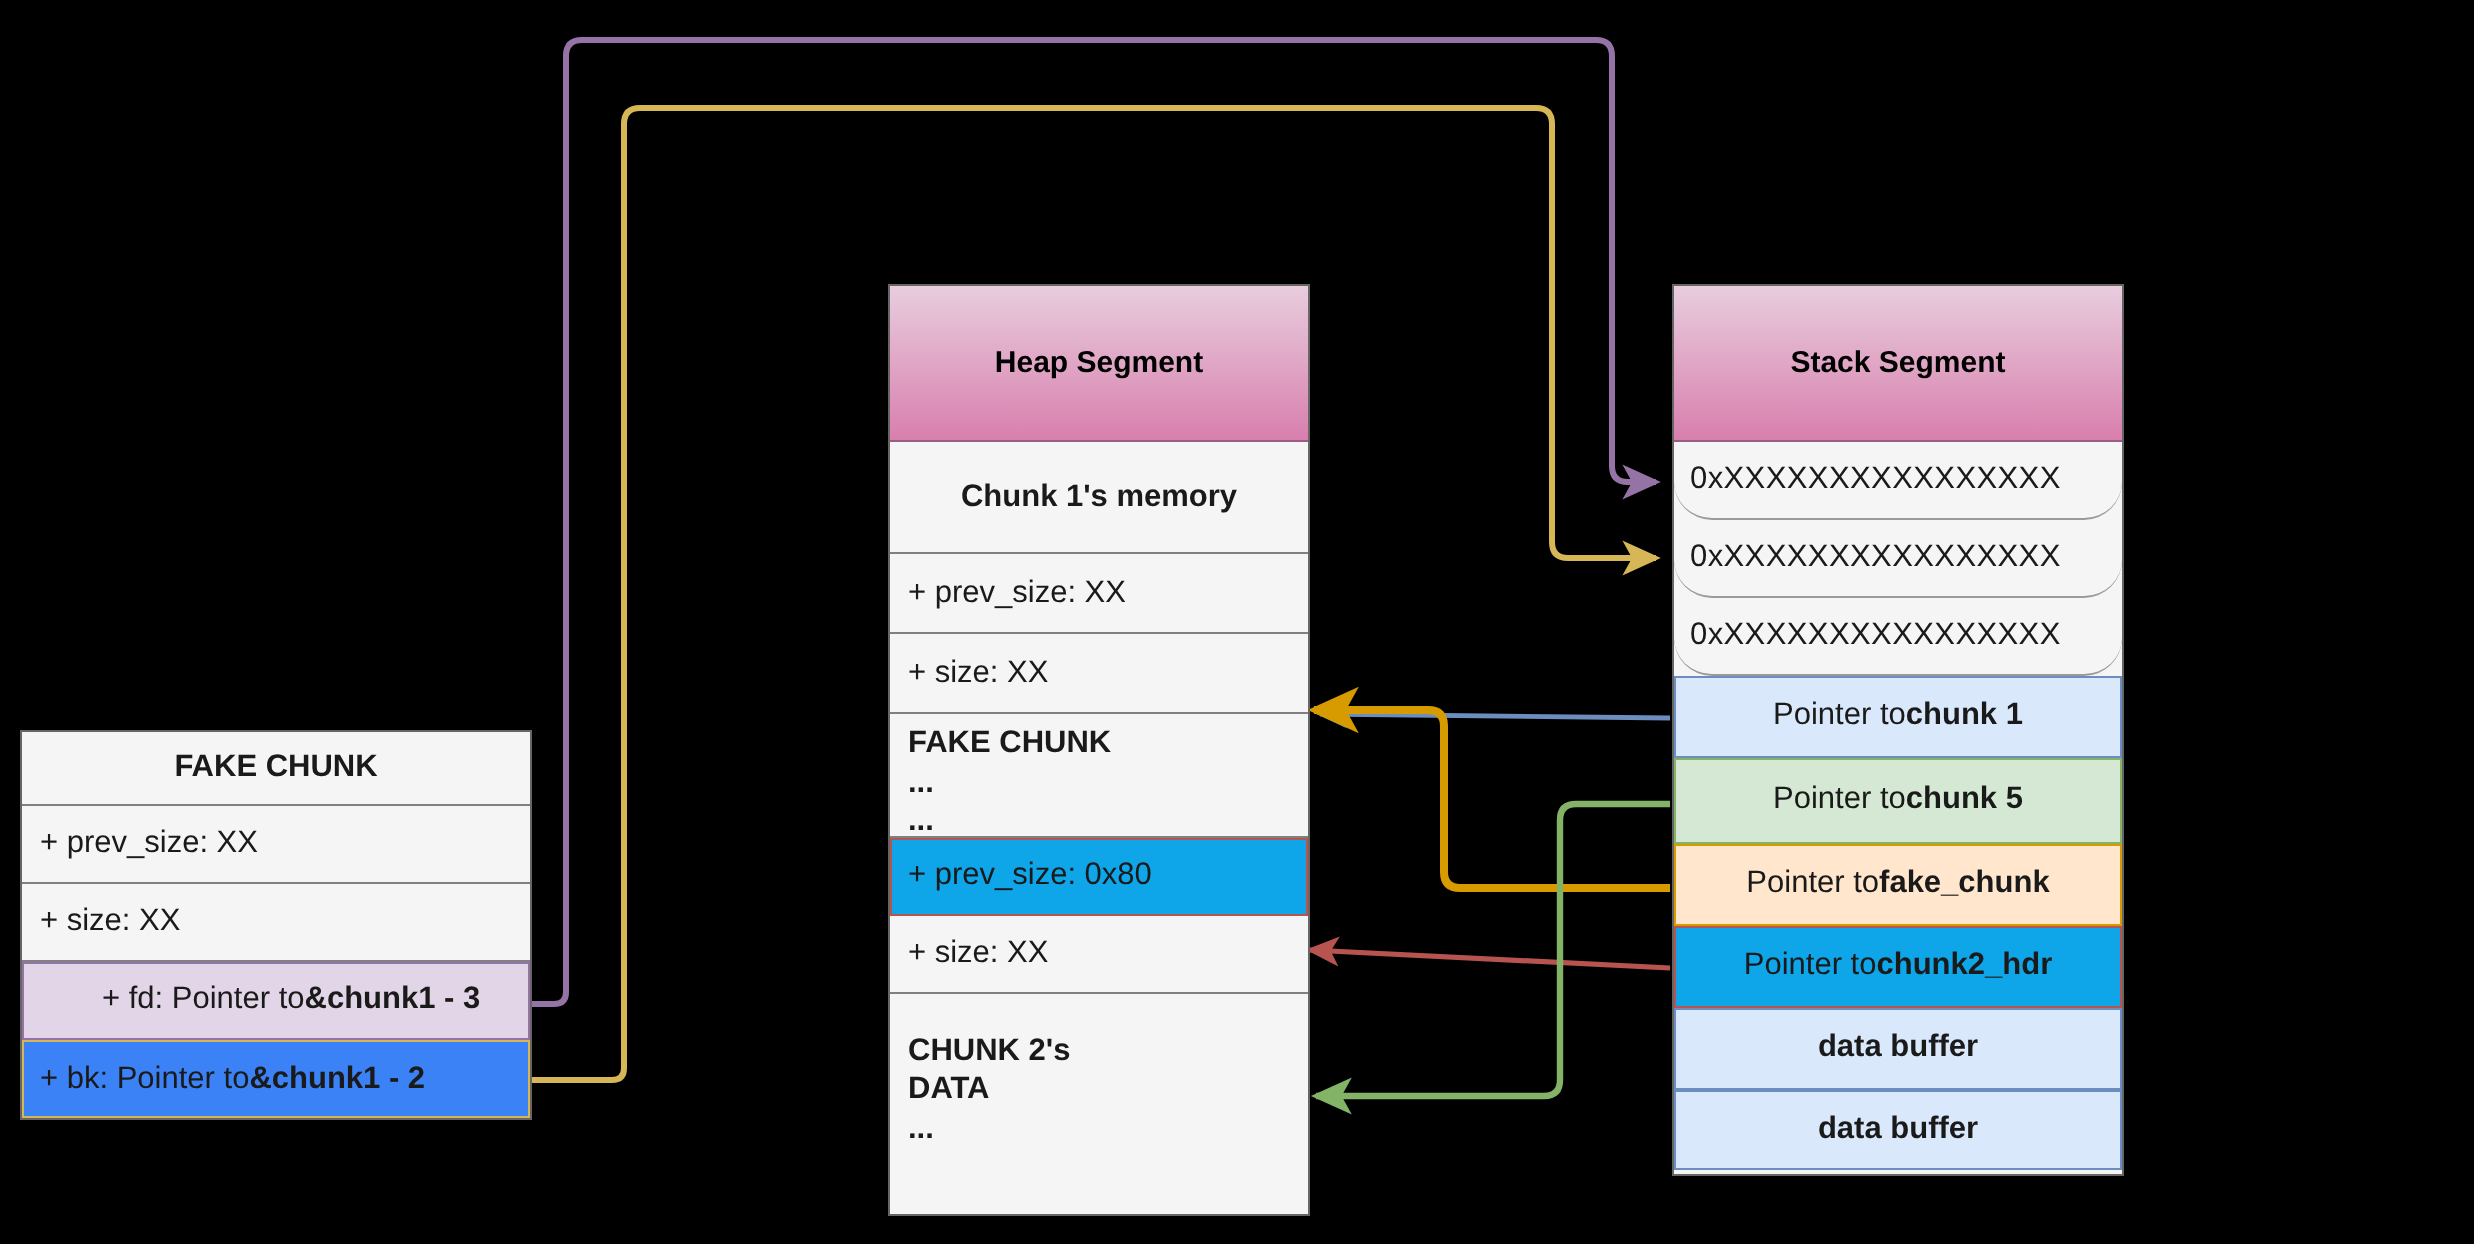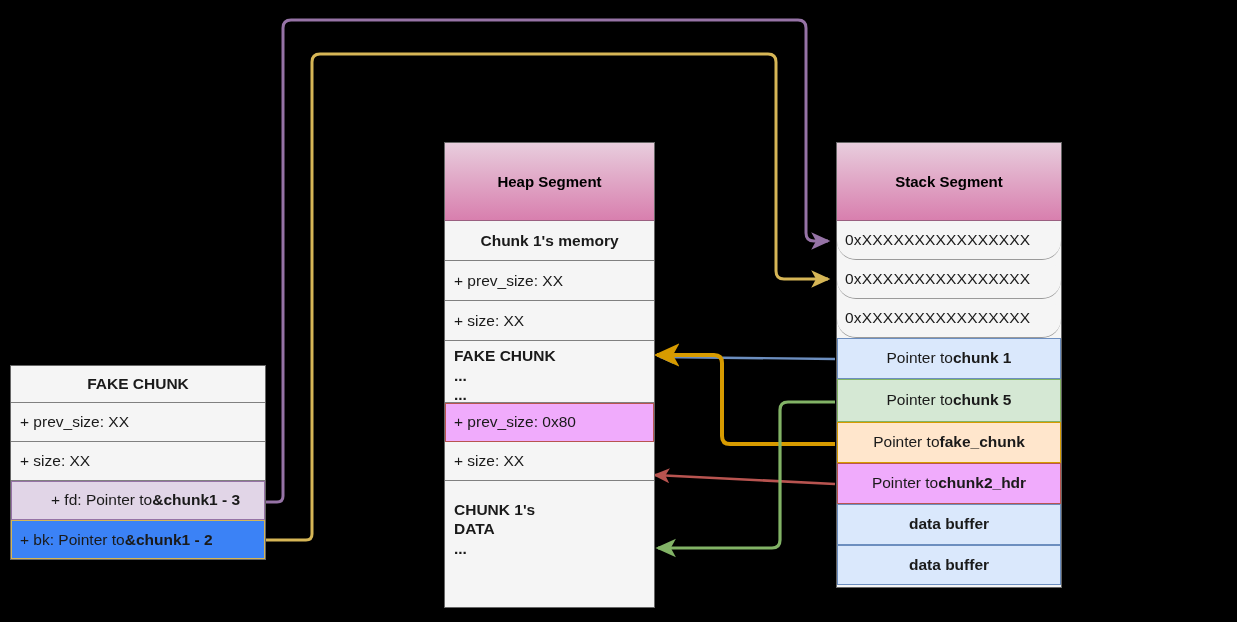--- a/index.html
+++ b/index.html
@@ -74,21 +74,21 @@
     border-bottom: 1px solid #9a9a9a;
     padding: 0 6px;
     white-space: nowrap;
   }
   .srow.plain { justify-content: flex-start; padding-left: 8px; letter-spacing: .2px; border-radius: 19px; }
   .srow.last { border-bottom: none; }
 
   .fill-blue   { background:#dae8fc; border-bottom-color:#6c8ebf; }
   .fill-green  { background:#d5e8d4; border-bottom-color:#82b366; }
   .fill-orange { background:#ffe6cc; border-bottom-color:#d79b00; }
-  .fill-red    { background:#f0abfc; border-bottom-color:#b85450; }
+  .fill-red    { background:#0ea5e9; border-bottom-color:#b85450; }
   .fill-purple { background:#e1d5e7; border-bottom-color:#9673a6; }
   .fill-yellow { background:#3b82f6; border-bottom-color:#d6b656; }
 
   .ol-blue   { outline:1px solid #6c8ebf; outline-offset:-1px; }
   .ol-green  { outline:1px solid #82b366; outline-offset:-1px; }
   .ol-orange { outline:1px solid #d79b00; outline-offset:-1px; }
   .ol-red    { outline:1px solid #b85450; outline-offset:-1px; }
   .ol-purple { outline:1px solid #9673a6; outline-offset:-1px; }
   .ol-yellow { outline:1px solid #d6b656; outline-offset:-1px; }
 
@@ -130,21 +130,21 @@
     <path d="M835,444 L730,444 Q722,444 722,436 L722,363 Q722,355 714,355 L657,355" fill="none" stroke="#d79b00" stroke-width="4" stroke-linejoin="round" marker-end="url(#ah-orange)"></path>
 
     <path d="M835,484 L655,475" fill="none" stroke="#b85450" stroke-width="2.6" stroke-linejoin="round" marker-end="url(#ah-red)"></path>
 
     <path d="M835,402 L788,402 Q780,402 780,410 L780,540 Q780,548 772,548 L658,548" fill="none" stroke="#82b366" stroke-width="3.2" stroke-linejoin="round" marker-end="url(#ah-green)"></path>
   </svg>
 
   <div class="table" style="left:444px; top:142px; width:211px; height:466px;">
     <div class="hdr">Heap Segment</div>
 
-    <div class="row center" style="height:40px;">
+    <div class="row center" style="height:56px;">
       <span>Chunk 1's memory</span>
     </div>
 
     <div class="row" style="height:40px;">
       <span>+ prev_size: XX</span>
     </div>
 
     <div class="row" style="height:40px;">
       <span>+ size: XX</span>
     </div>
@@ -158,21 +158,21 @@
 
     <div class="row fill-red ol-red" style="height:39px;">
       <span>+ prev_size: 0x80</span>
     </div>
 
     <div class="row" style="height:39px;">
       <span>+ size: XX</span>
     </div>
 
     <div class="row tall last" style="height:88px;">
-      <span class="ln">CHUNK 1's</span>
+      <span class="ln">CHUNK 2's</span>
       <span class="ln">DATA</span>
       <span class="ln">...</span>
     </div>
   </div>
 
   <div class="table" style="left:836px; top:142px; width:226px; height:446px;">
     <div class="hdr">Stack Segment</div>
 
     <div class="srow plain" style="height:39px;">
       <span>0xXXXXXXXXXXXXXXXX</span>

